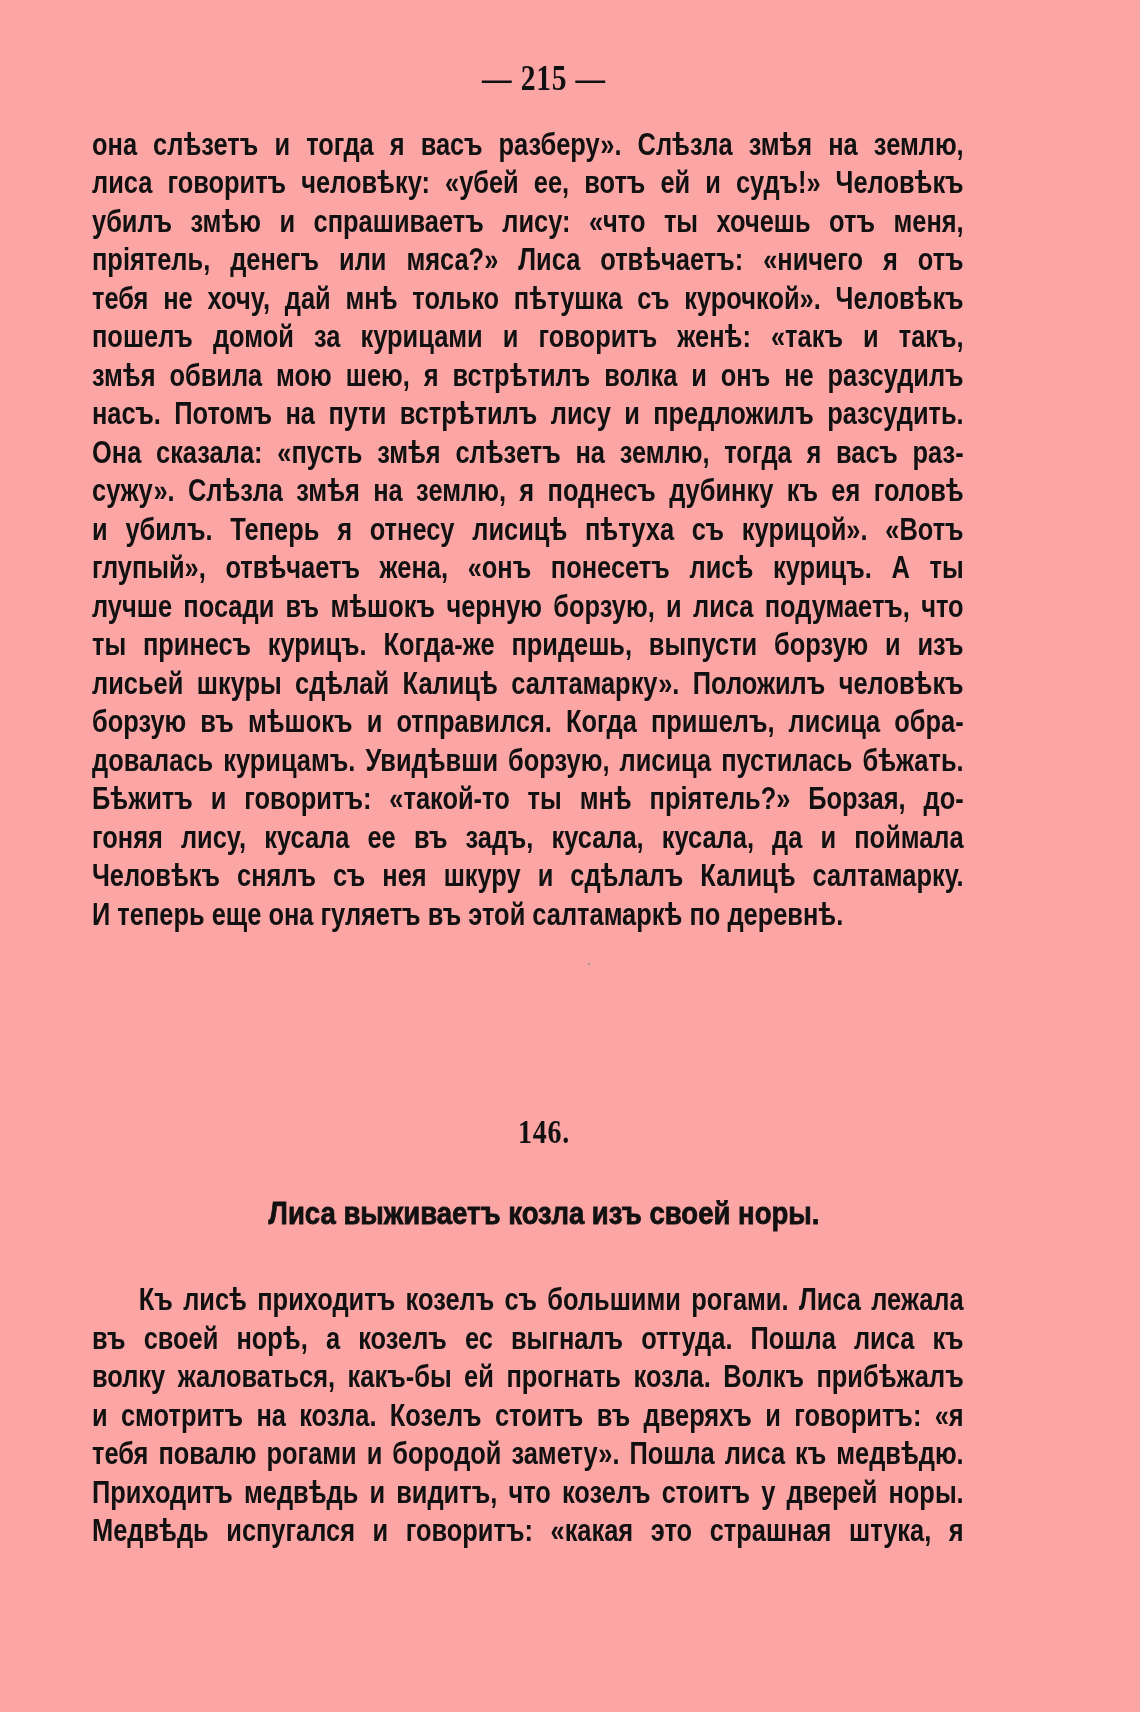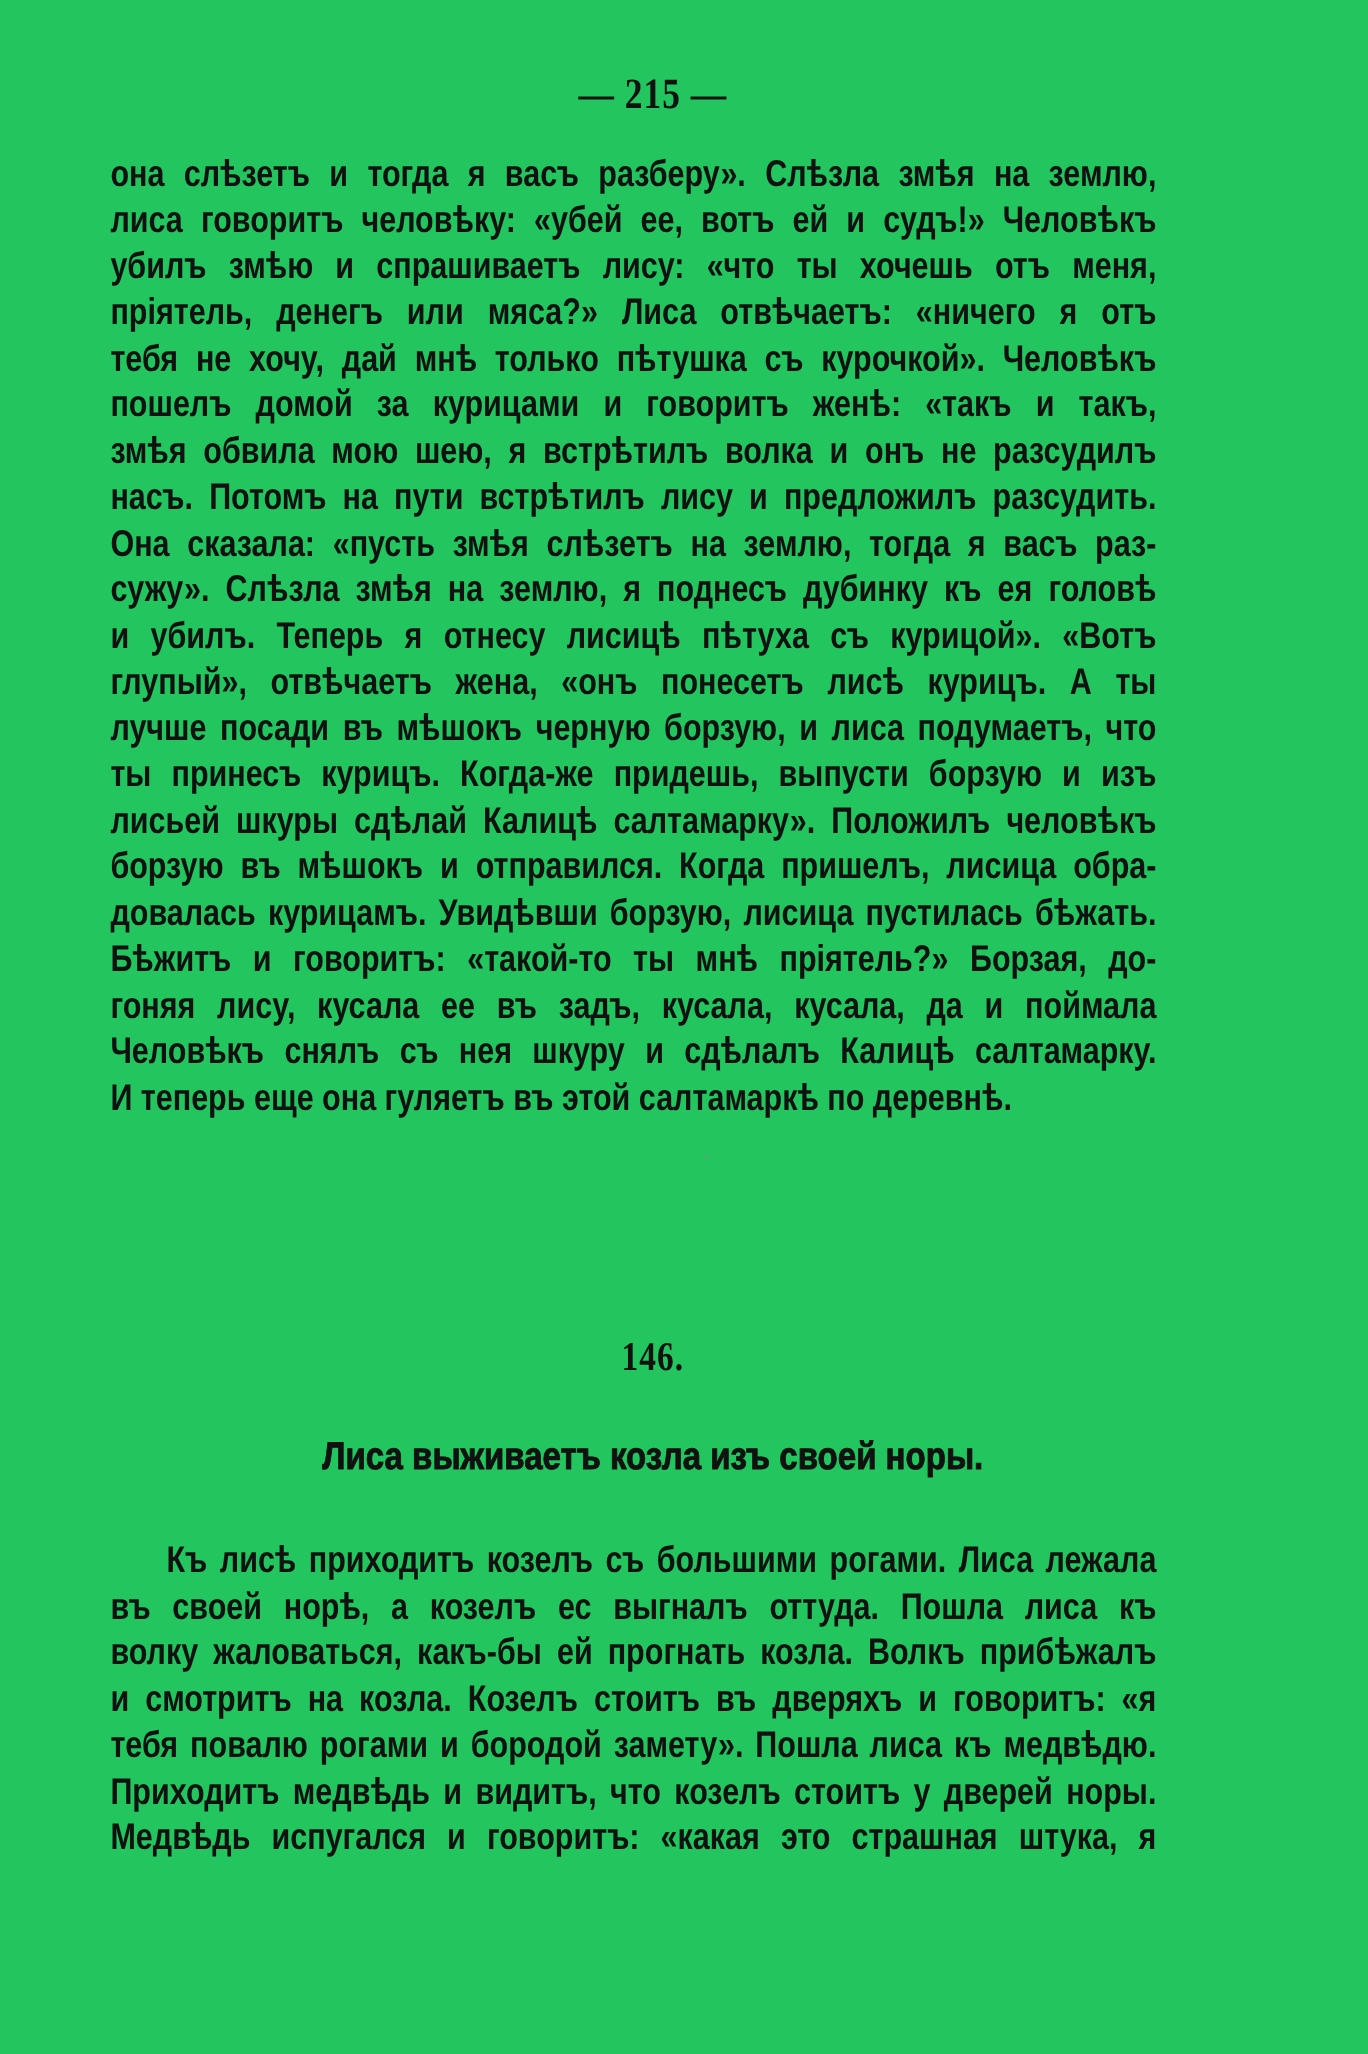--- a/index.html
+++ b/index.html
@@ -12,21 +12,21 @@
     height: 1712px;
     position: relative;
     overflow: hidden;
     color: #111111;
   }
   .page {
     position: absolute;
     left: 0; top: 0;
     width: 1140px;
     height: 1712px;
-    background: #22c55e;
+    background: #fca5a5;
   }
   .page-number {
     position: absolute;
     top: 58px;
     left: 0;
     width: 1088px;
     text-align: center;
     font-family: "Liberation Serif", serif;
     font-weight: bold;
     font-size: 36px;

